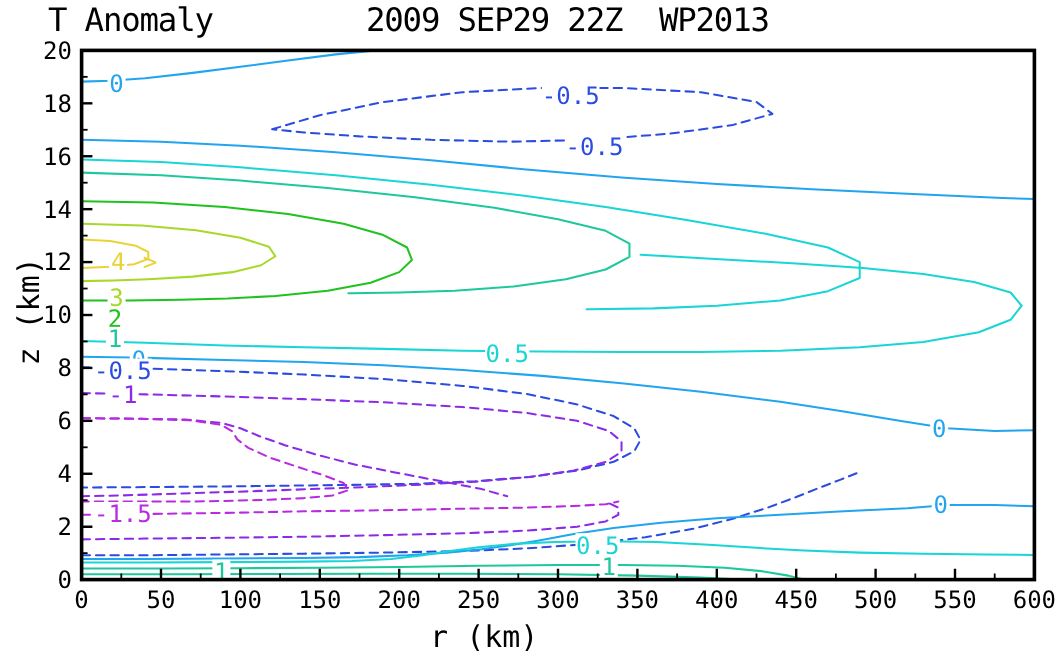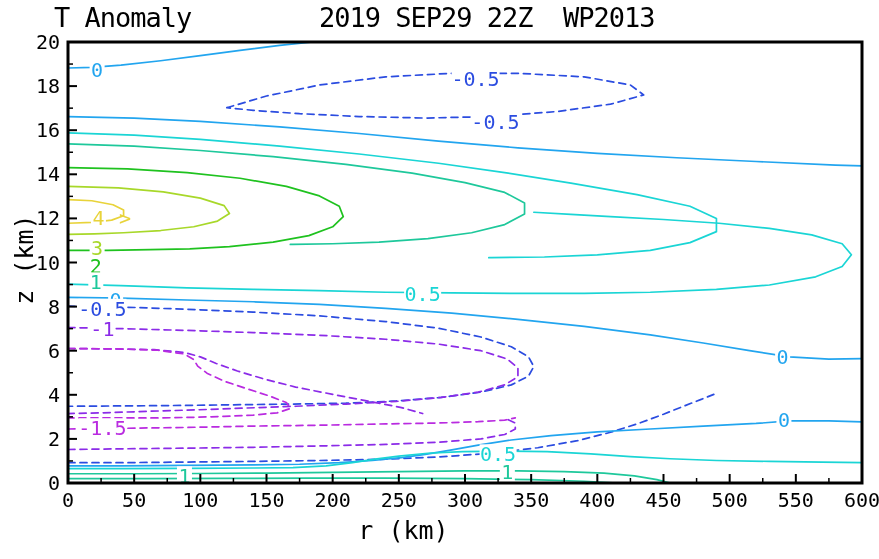--- a/index.html
+++ b/index.html
@@ -1,21 +1,21 @@
 <!DOCTYPE html>
 <html><head>
 <meta charset="utf-8">
 <title>T Anomaly Contour Plot</title>
 <style>
   html,body{margin:0;padding:0;background:#ffffff;}
   body{width:879px;height:559px;overflow:hidden;
        font-family:"DejaVu Sans Mono","Liberation Mono",monospace;}
   #root{position:relative;width:879px;height:559px;background:#ffffff;}
 
-  .ttl{position:absolute;top:0;left:14px;width:745px;height:36px;}
+  .ttl{position:absolute;top:0;left:0;width:745px;height:36px;}
   .ttl span{position:absolute;top:2px;font-size:27px;color:#000;
             font-family:"DejaVu Sans Mono","Liberation Mono",monospace;
             white-space:pre;letter-spacing:-1px;}
   #t-left{left:40px;}
   #t-right{left:305px;}
 
   #plotsvg{position:absolute;left:0;top:0;}
 
   .axlabel{position:absolute;color:#000;font-size:25px;
            font-family:"DejaVu Sans Mono","Liberation Mono",monospace;}
@@ -23,21 +23,21 @@
   #yaxis-title{left:-46px;top:245px;width:140px;text-align:center;
                transform:rotate(-90deg);transform-origin:center center;}
 </style>
 </head>
 <body>
 
 <div id="root">
 
   <div class="ttl">
     <span id="t-left">T Anomaly</span>
-    <span id="t-right">2019 SEP29 22Z  WP2013</span>
+    <span id="t-right">2009 SEP29 22Z  WP2013</span>
   </div>
 
   <svg id="plotsvg" width="879" height="559">
       <defs>
         <clipPath id="plotclip">
           <rect x="68" y="42" width="794" height="441"></rect>
         </clipPath>
       </defs>
       <g clip-path="url(#plotclip)">
         <path d="M68.00 68.02 L91.82 67.36 L120.93 65.15 L160.63 60.74 L200.33 55.67 L240.03 50.38 L279.73 45.31 L312.82 42.00" fill="none" stroke="#22a5ef" stroke-width="1.7" stroke-linecap="round" stroke-linejoin="round"></path>

